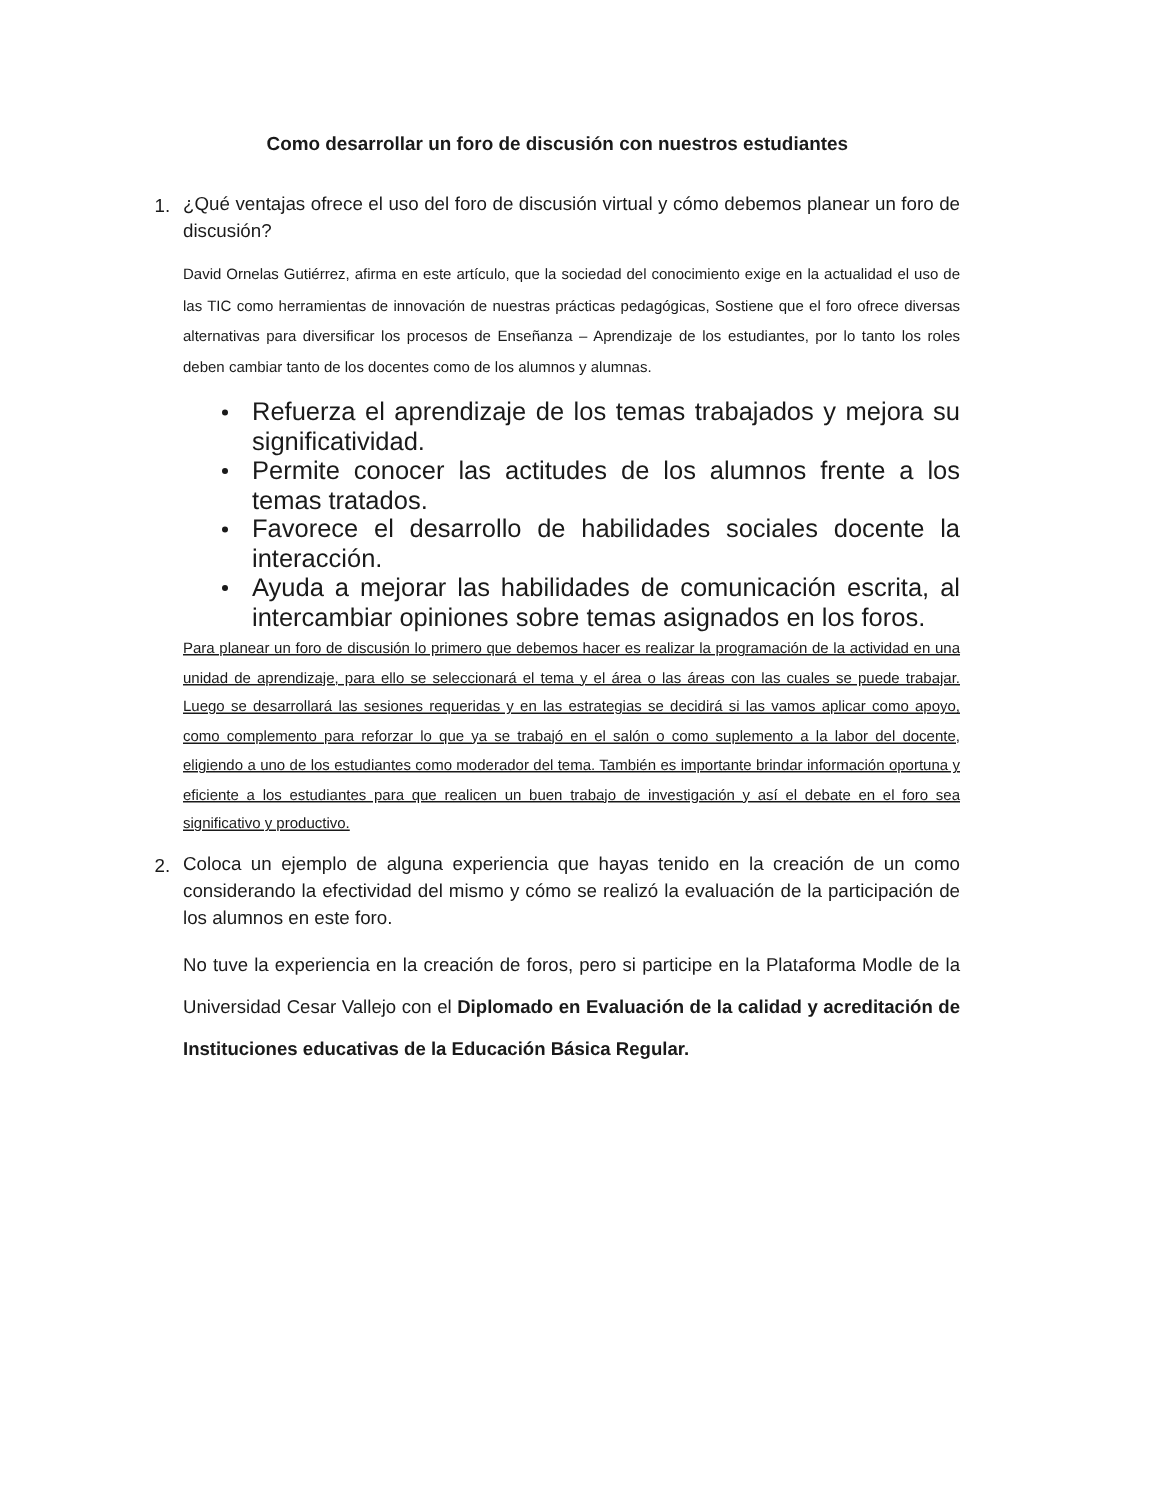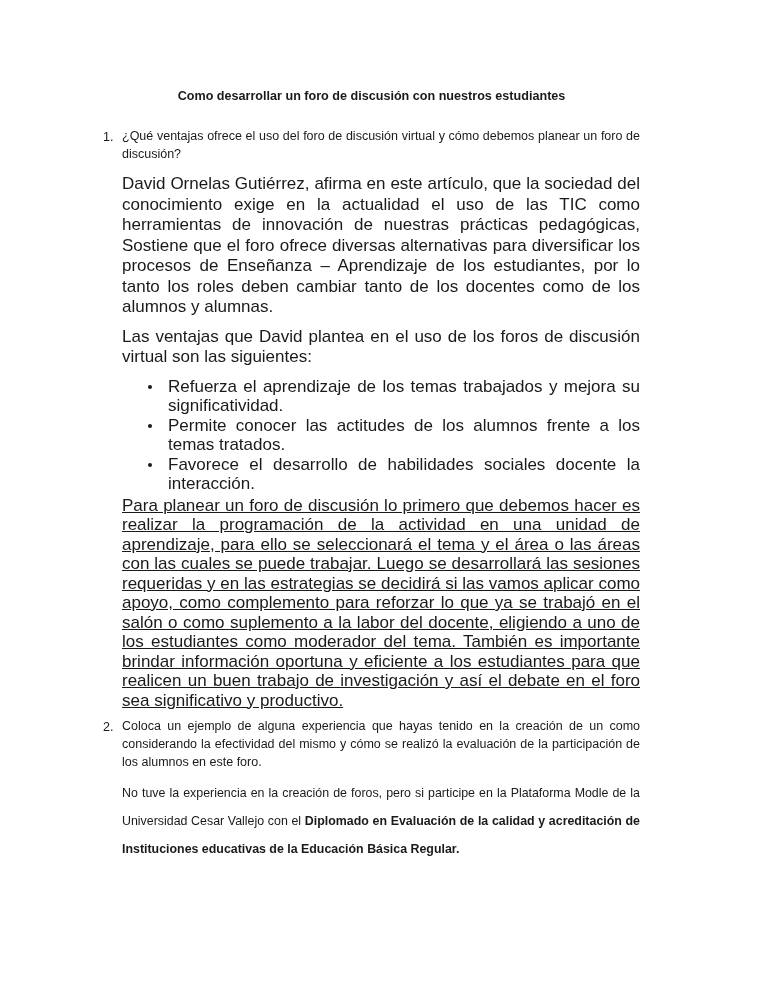--- a/index.html
+++ b/index.html
@@ -44,21 +44,21 @@
   }
   .numbered-item .q-text {
     flex: 1;
     font-size: 12.5px;
     line-height: 18px;
     text-align: justify;
   }
   .para {
     margin: 0 4px 9px 19px;
     width: 518px;
-    font-size: 17px;
+    font-size: 10px;
     line-height: 20.5px;
     text-align: justify;
   }
   .para.intro {
     margin-bottom: 9px;
   }
   .advantages {
     margin: 0 0 0 45px;
     width: 492px;
   }
@@ -109,34 +109,37 @@
 
     <h1 class="doc-title">Como desarrollar un foro de discusión con nuestros estudiantes</h1>
 
     <div class="numbered-item">
       <span class="num">1.</span>
       <span class="q-text">¿Qué ventajas ofrece el uso del foro de discusión virtual y cómo debemos planear un foro de discusión?</span>
     </div>
 
     <p class="para">David Ornelas Gutiérrez, afirma en este artículo, que la sociedad del conocimiento exige en la actualidad el uso de las TIC como herramientas de innovación de nuestras prácticas pedagógicas, Sostiene que el foro ofrece diversas alternativas para diversificar los procesos de Enseñanza – Aprendizaje de los estudiantes, por lo tanto los roles deben cambiar tanto de los docentes como de los alumnos y alumnas.</p>
 
-    <p class="para intro">Las ventajas que David plantea en el uso de los foros de discusión virtual son las siguientes:</p>
 
     <div class="advantages">
       <div class="advantage-row">
         <span class="bullet-dot"></span>
         <span class="advantage-text">Refuerza el aprendizaje de los temas trabajados y mejora su significatividad.</span>
       </div>
       <div class="advantage-row">
         <span class="bullet-dot"></span>
         <span class="advantage-text">Permite conocer las actitudes de los alumnos frente a los temas tratados.</span>
       </div>
       <div class="advantage-row">
         <span class="bullet-dot"></span>
         <span class="advantage-text">Favorece el desarrollo de habilidades sociales docente la interacción.</span>
+      </div>
+      <div class="advantage-row">
+        <span class="bullet-dot"></span>
+        <span class="advantage-text">Ayuda a mejorar las habilidades de comunicación escrita, al intercambiar opiniones sobre temas asignados en los foros.</span>
       </div>
     </div>
 
     <p class="para planning">Para planear un foro de discusión lo primero que debemos hacer es realizar la programación de la actividad en una unidad de aprendizaje, para ello se seleccionará el tema y el área o las áreas con las cuales se puede trabajar. Luego se desarrollará las sesiones requeridas y en las estrategias se decidirá si las vamos aplicar como apoyo, como complemento para reforzar lo que ya se trabajó en el salón o como suplemento a la labor del docente, eligiendo a uno de los estudiantes como moderador del tema. También es importante brindar información oportuna y eficiente a los estudiantes para que realicen un buen trabajo de investigación y así el debate en el foro sea significativo y productivo.</p>
 
     <div class="numbered-item second">
       <span class="num">2.</span>
       <span class="q-text">Coloca un ejemplo de alguna experiencia que hayas tenido en la creación de un como considerando la efectividad del mismo y cómo se realizó la evaluación de la participación de los alumnos en este foro.</span>
     </div>
 

